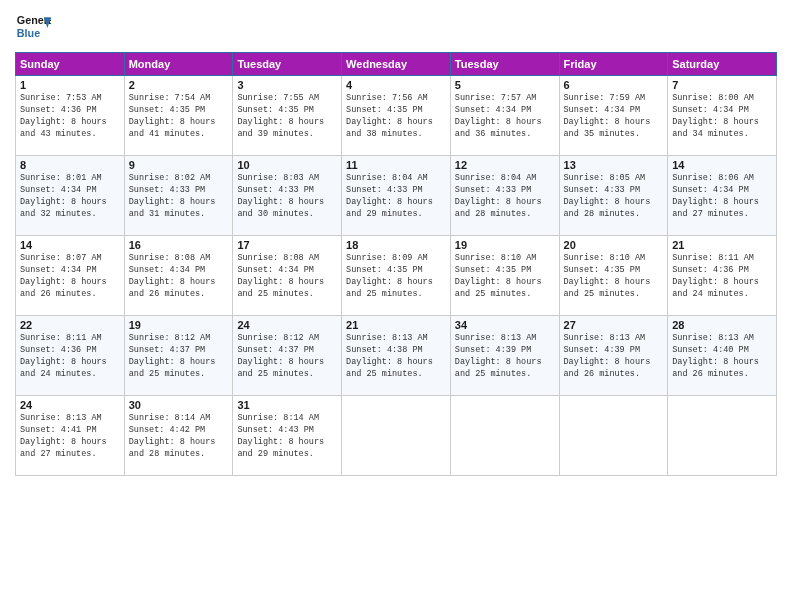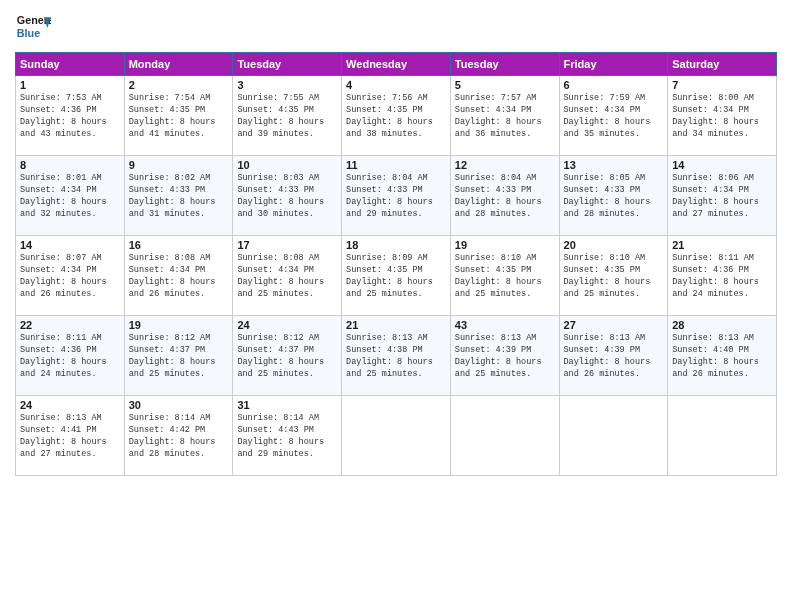--- a/index.html
+++ b/index.html
@@ -317,21 +317,21 @@
       </td>
           <td>
         <div class="day-num">21</div>
         <div class="cell-content">
           Sunrise: 8:13 AM<br>
           Sunset: 4:38 PM<br>
           Daylight: 8 hours and 25 minutes.
         </div>
       </td>
           <td>
-        <div class="day-num">43</div>
+        <div class="day-num">34</div>
         <div class="cell-content">
           Sunrise: 8:13 AM<br>
           Sunset: 4:39 PM<br>
           Daylight: 8 hours and 25 minutes.
         </div>
       </td>
           <td>
         <div class="day-num">27</div>
         <div class="cell-content">
           Sunrise: 8:13 AM<br>

